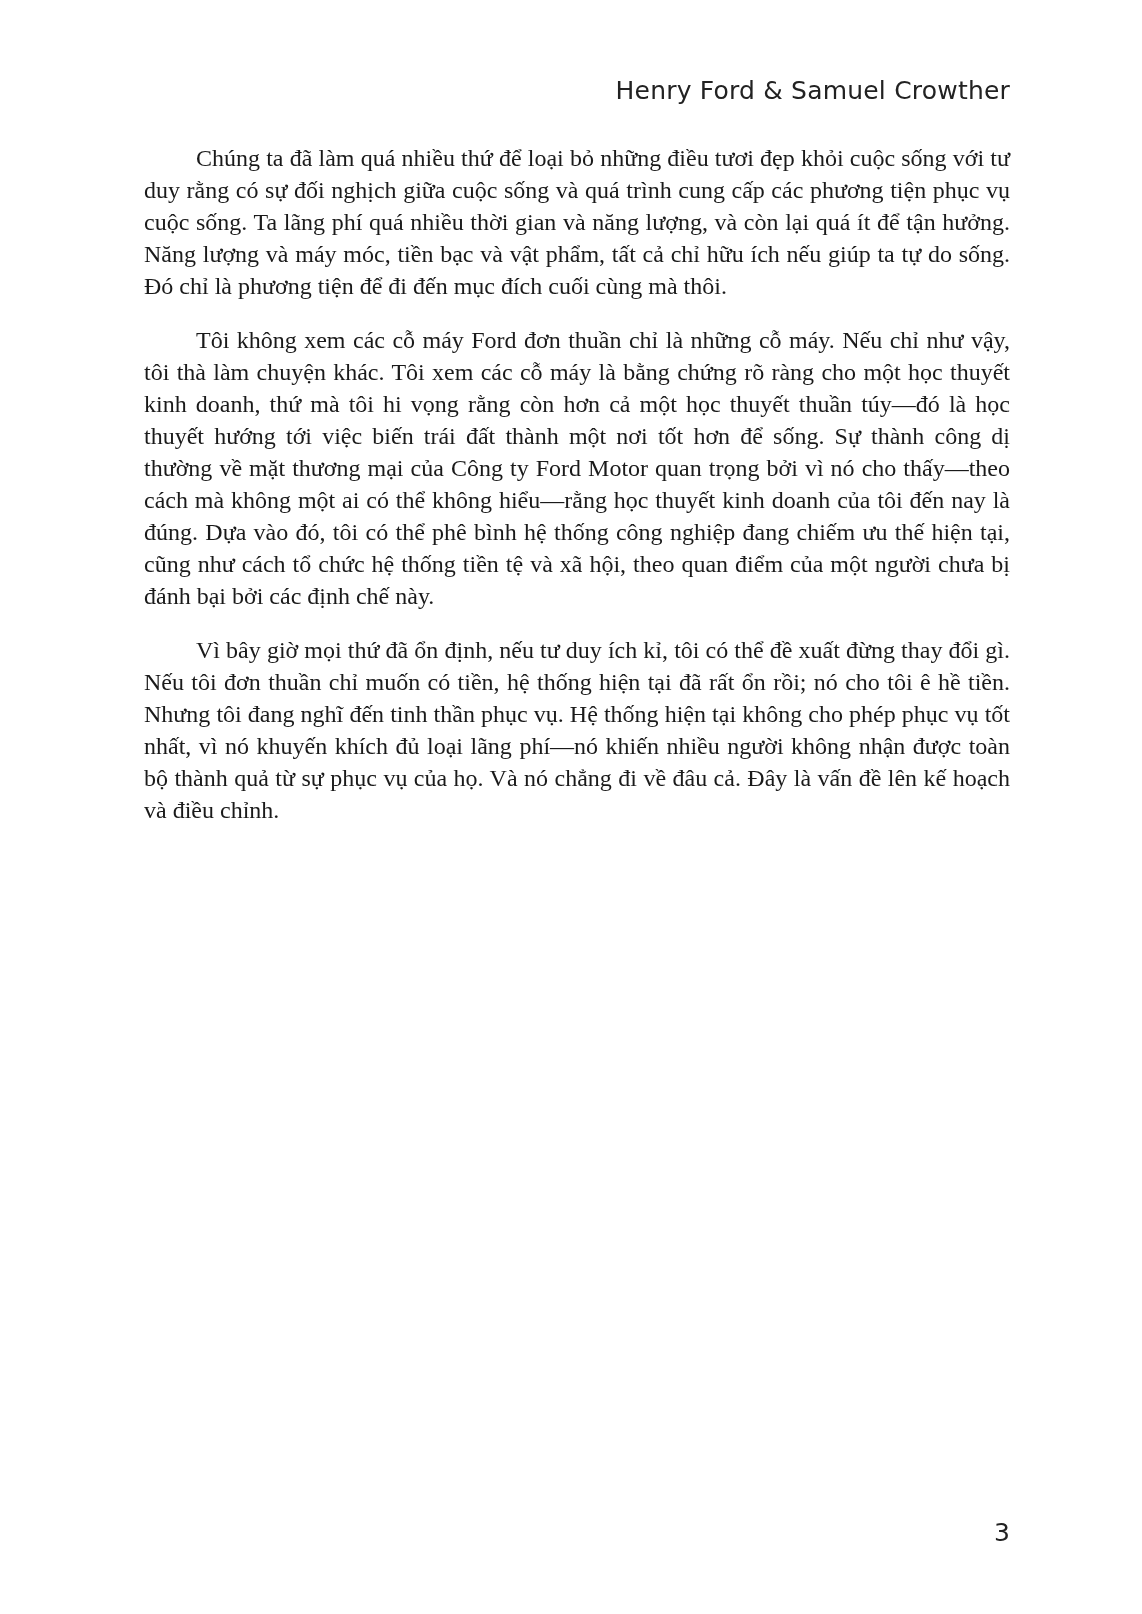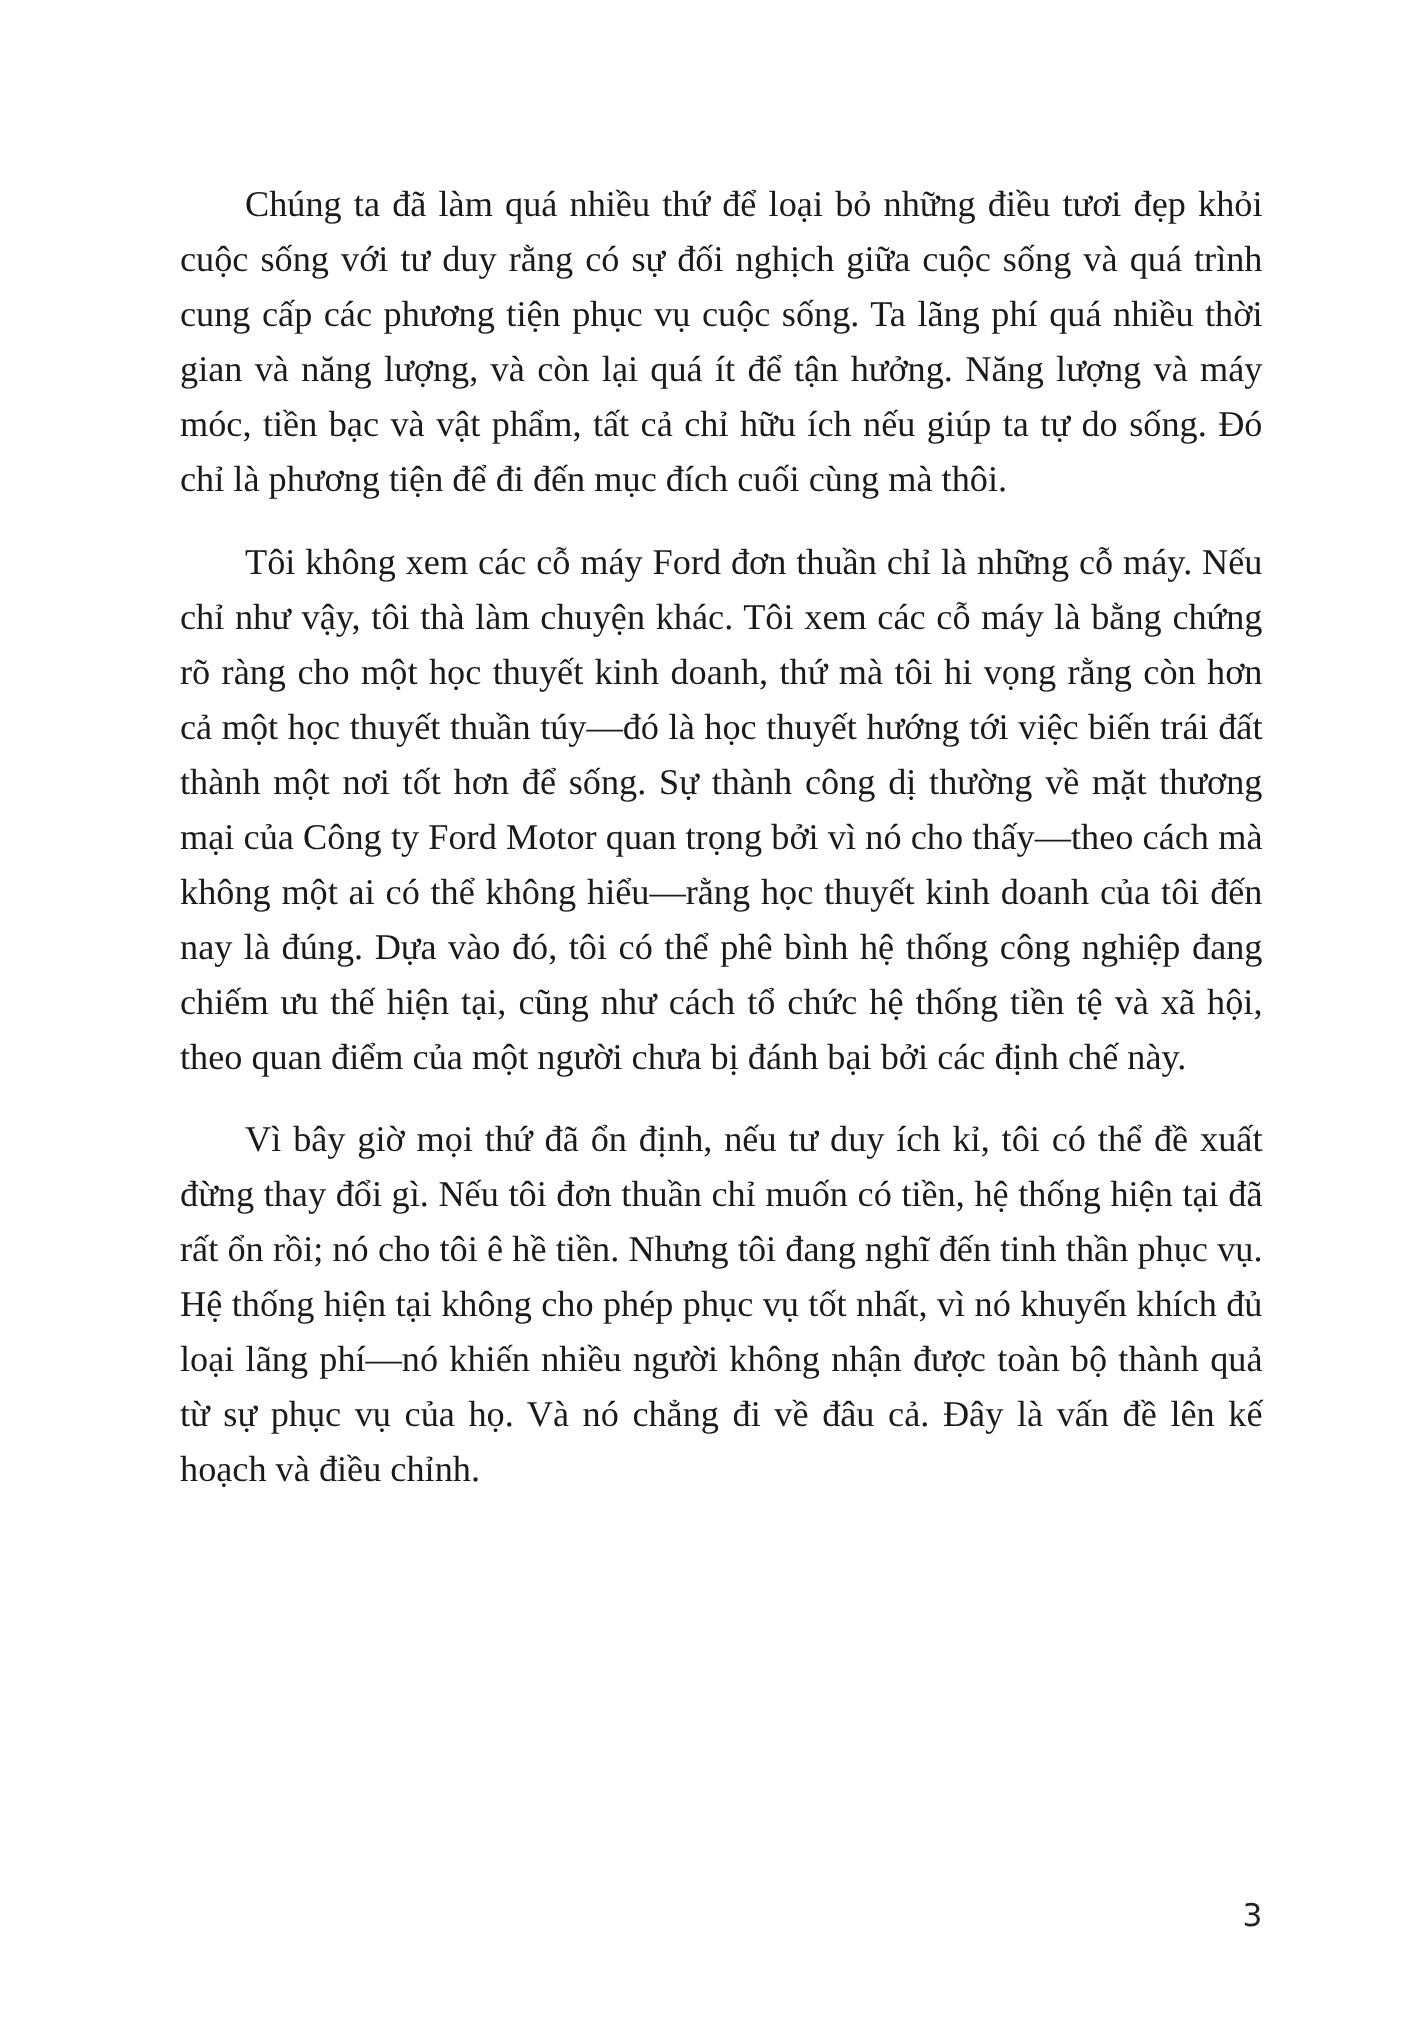--- a/index.html
+++ b/index.html
@@ -30,22 +30,22 @@
       color: #222222;
       letter-spacing: 0.2px;
       white-space: nowrap;
     }
     .body-text {
       position: absolute;
       left: 144px;
       top: 142px;
       width: 866px;
       font-family: "Liberation Serif", "DejaVu Serif", serif;
-      font-size: 29px;
-      line-height: 44px;
+      font-size: 24px;
+      line-height: 32px;
       color: #1a1a1a;
       text-align: justify;
     }
     .paragraph {
       margin: 0 0 22px 0;
       text-indent: 52px;
       hyphens: none;
     }
     .page-number {
       position: absolute;
@@ -53,20 +53,21 @@
       right: 132px;
       font-family: "DejaVu Sans", "Liberation Sans", sans-serif;
       font-size: 25px;
       color: #222222;
     }
   </style>
 </head>
 <body>
 
 <div class="page">
+  <div class="running-header">Henry Ford &amp; Samuel Crowther</div>
 
   <div class="body-text">
     <p class="paragraph">Chúng ta đã làm quá nhiều thứ để loại bỏ những điều tươi đẹp khỏi cuộc sống với tư duy rằng có sự đối nghịch giữa cuộc sống và quá trình cung cấp các phương tiện phục vụ cuộc sống. Ta lãng phí quá nhiều thời gian và năng lượng, và còn lại quá ít để tận hưởng. Năng lượng và máy móc, tiền bạc và vật phẩm, tất cả chỉ hữu ích nếu giúp ta tự do sống. Đó chỉ là phương tiện để đi đến mục đích cuối cùng mà thôi.</p>
     <p class="paragraph">Tôi không xem các cỗ máy Ford đơn thuần chỉ là những cỗ máy. Nếu chỉ như vậy, tôi thà làm chuyện khác. Tôi xem các cỗ máy là bằng chứng rõ ràng cho một học thuyết kinh doanh, thứ mà tôi hi vọng rằng còn hơn cả một học thuyết thuần túy—đó là học thuyết hướng tới việc biến trái đất thành một nơi tốt hơn để sống. Sự thành công dị thường về mặt thương mại của Công ty Ford Motor quan trọng bởi vì nó cho thấy—theo cách mà không một ai có thể không hiểu—rằng học thuyết kinh doanh của tôi đến nay là đúng. Dựa vào đó, tôi có thể phê bình hệ thống công nghiệp đang chiếm ưu thế hiện tại, cũng như cách tổ chức hệ thống tiền tệ và xã hội, theo quan điểm của một người chưa bị đánh bại bởi các định chế này.</p>
     <p class="paragraph">Vì bây giờ mọi thứ đã ổn định, nếu tư duy ích kỉ, tôi có thể đề xuất đừng thay đổi gì. Nếu tôi đơn thuần chỉ muốn có tiền, hệ thống hiện tại đã rất ổn rồi; nó cho tôi ê hề tiền. Nhưng tôi đang nghĩ đến tinh thần phục vụ. Hệ thống hiện tại không cho phép phục vụ tốt nhất, vì nó khuyến khích đủ loại lãng phí—nó khiến nhiều người không nhận được toàn bộ thành quả từ sự phục vụ của họ. Và nó chẳng đi về đâu cả. Đây là vấn đề lên kế hoạch và điều chỉnh.</p>
   </div>
 
   <div class="page-number">3</div>
 </div>
 

